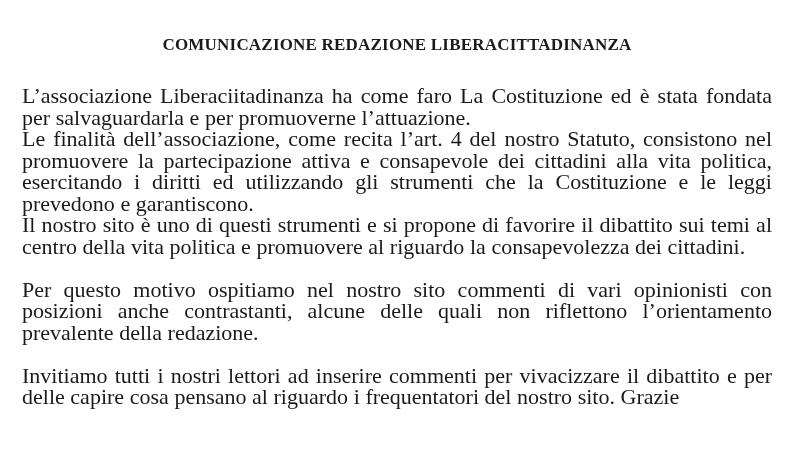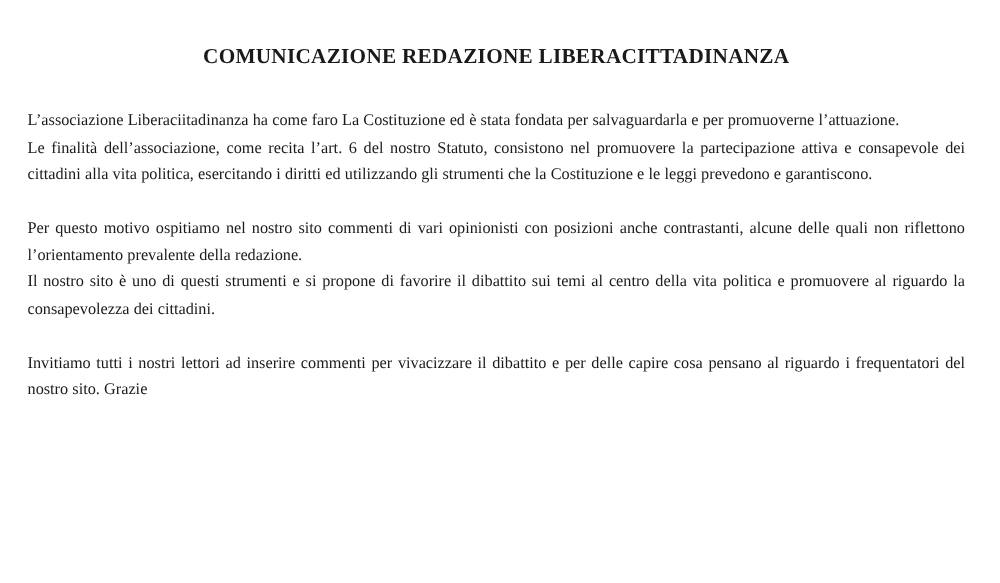--- a/index.html
+++ b/index.html
@@ -25,37 +25,37 @@
     margin: 0 0 29.5px 0;
     text-align: center;
     font-size: 17px;
     line-height: 21.5px;
     font-weight: 700;
     letter-spacing: 0.2px;
   }
   .para {
     margin: 0;
     text-align: justify;
-    font-size: 13px;
+    font-size: 22px;
     line-height: 21.5px;
     word-spacing: 0.1px;
   }
   .new-block {
     margin-top: 21.5px;
   }
 </style>
 </head>
 <body>
 
 <div class="page">
   <h1 class="title">COMUNICAZIONE REDAZIONE LIBERACITTADINANZA</h1>
 
   <p class="para">L’associazione Liberaciitadinanza ha come faro La Costituzione ed è stata fondata per salvaguardarla e per promuoverne l’attuazione.</p>
 
-  <p class="para">Le finalità dell’associazione, come recita l’art. 6 del nostro Statuto, consistono nel promuovere la partecipazione attiva e consapevole dei cittadini alla vita politica, esercitando i diritti ed utilizzando gli strumenti che la Costituzione e le leggi prevedono e garantiscono.</p>
+  <p class="para">Le finalità dell’associazione, come recita l’art. 4 del nostro Statuto, consistono nel promuovere la partecipazione attiva e consapevole dei cittadini alla vita politica, esercitando i diritti ed utilizzando gli strumenti che la Costituzione e le leggi prevedono e garantiscono.</p>
+
+  <p class="para">Il nostro sito è uno di questi strumenti e si propone di favorire il dibattito sui temi al centro della  vita politica e promuovere al riguardo la consapevolezza dei cittadini.</p>
 
   <p class="para new-block">Per questo motivo ospitiamo nel nostro sito commenti di vari opinionisti con posizioni anche contrastanti, alcune delle quali  non riflettono l’orientamento prevalente della redazione.</p>
-
-  <p class="para">Il nostro sito è uno di questi strumenti e si propone di favorire il dibattito sui temi al centro della  vita politica e promuovere al riguardo la consapevolezza dei cittadini.</p>
 
 
   <p class="para new-block">Invitiamo tutti i nostri lettori ad inserire commenti per vivacizzare il dibattito e per delle capire cosa pensano al riguardo i frequentatori del nostro sito. Grazie</p>
 </div>
 
 </body></html>

